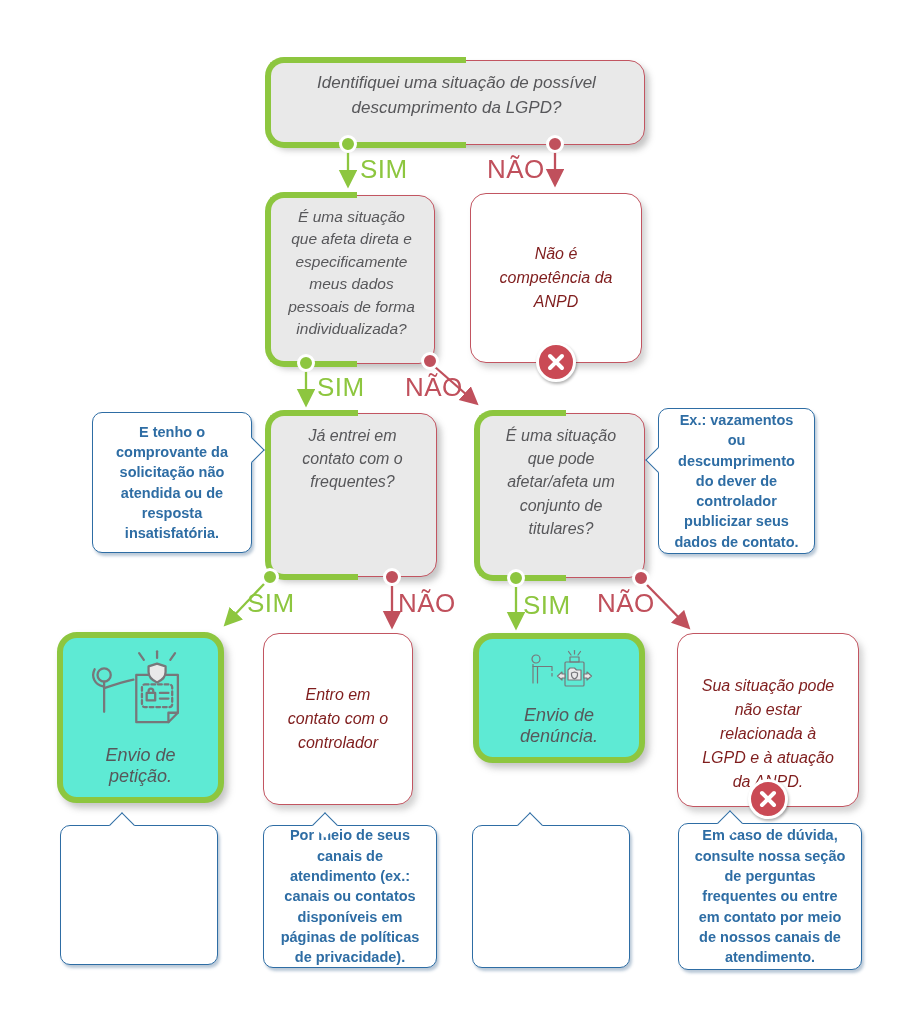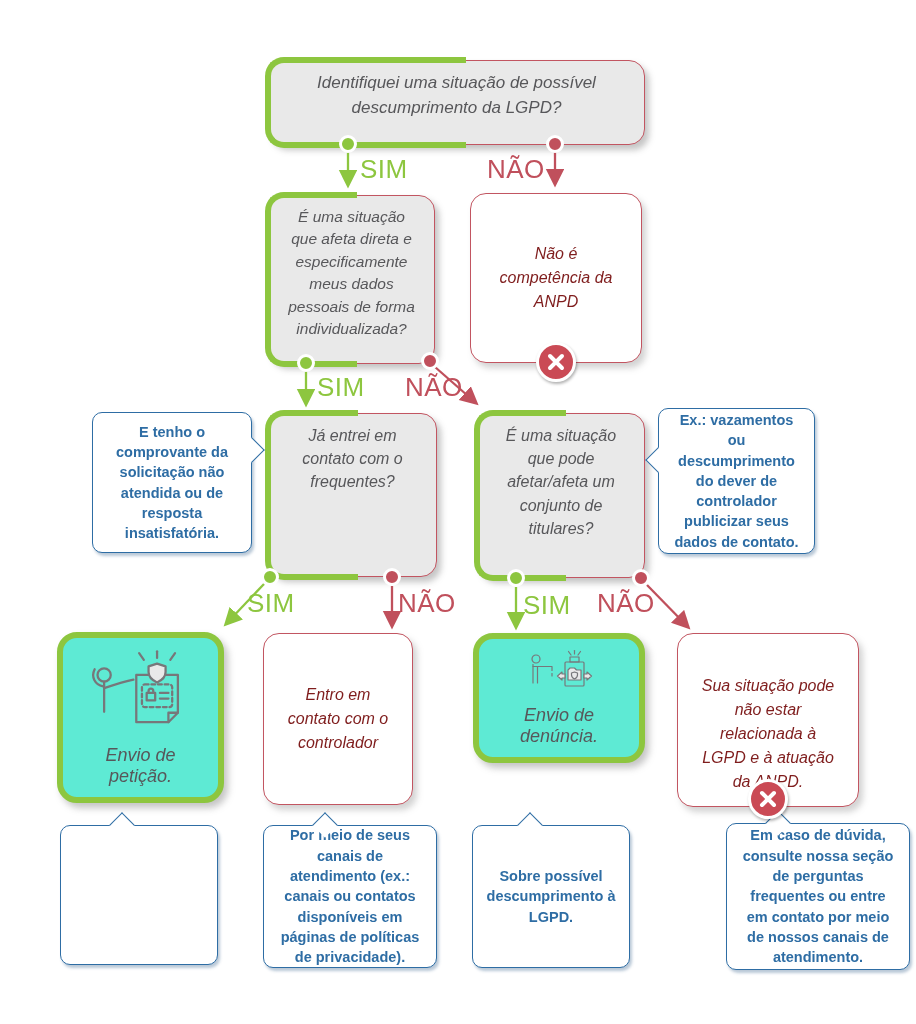--- a/index.html
+++ b/index.html
@@ -180,24 +180,23 @@
     <span class="tail tail-up" style="left:52px;"></span>
   </div>
 
   <div class="callout" style="left:263px; top:825px; width:174px; height:143px;">
     <span class="tail tail-up" style="left:52px;"></span>
     <span>Por meio de seus canais de atendimento (ex.: canais ou contatos disponíveis em páginas de políticas de privacidade).</span>
   </div>
 
   <div class="callout" style="left:472px; top:825px; width:158px; height:143px;">
     <span class="tail tail-up" style="left:48px;"></span>
-    <span>Sobre possível descumprimento à LGPD.</span>
-  </div>
-
-  <div class="callout" style="left:678px; top:823px; width:184px; height:147px;margin-left:48px;">
+  </div>
+
+  <div class="callout" style="left:678px; top:823px; width:184px; height:147px;">
     <span class="tail tail-up" style="left:42px;"></span>
     <span>Em caso de dúvida, consulte nossa seção de perguntas frequentes ou entre em contato por meio de nossos canais de atendimento.</span>
   </div>
 
   <div class="edge-label green" style="left:360px; top:154px;">SIM</div>
   <div class="edge-label red" style="left:487px; top:154px;">NÃO</div>
   <div class="edge-label green" style="left:317px; top:372px;">SIM</div>
   <div class="edge-label red" style="left:405px; top:372px;">NÃO</div>
   <div class="edge-label green" style="left:247px; top:588px;">SIM</div>
   <div class="edge-label red" style="left:398px; top:588px;">NÃO</div>

